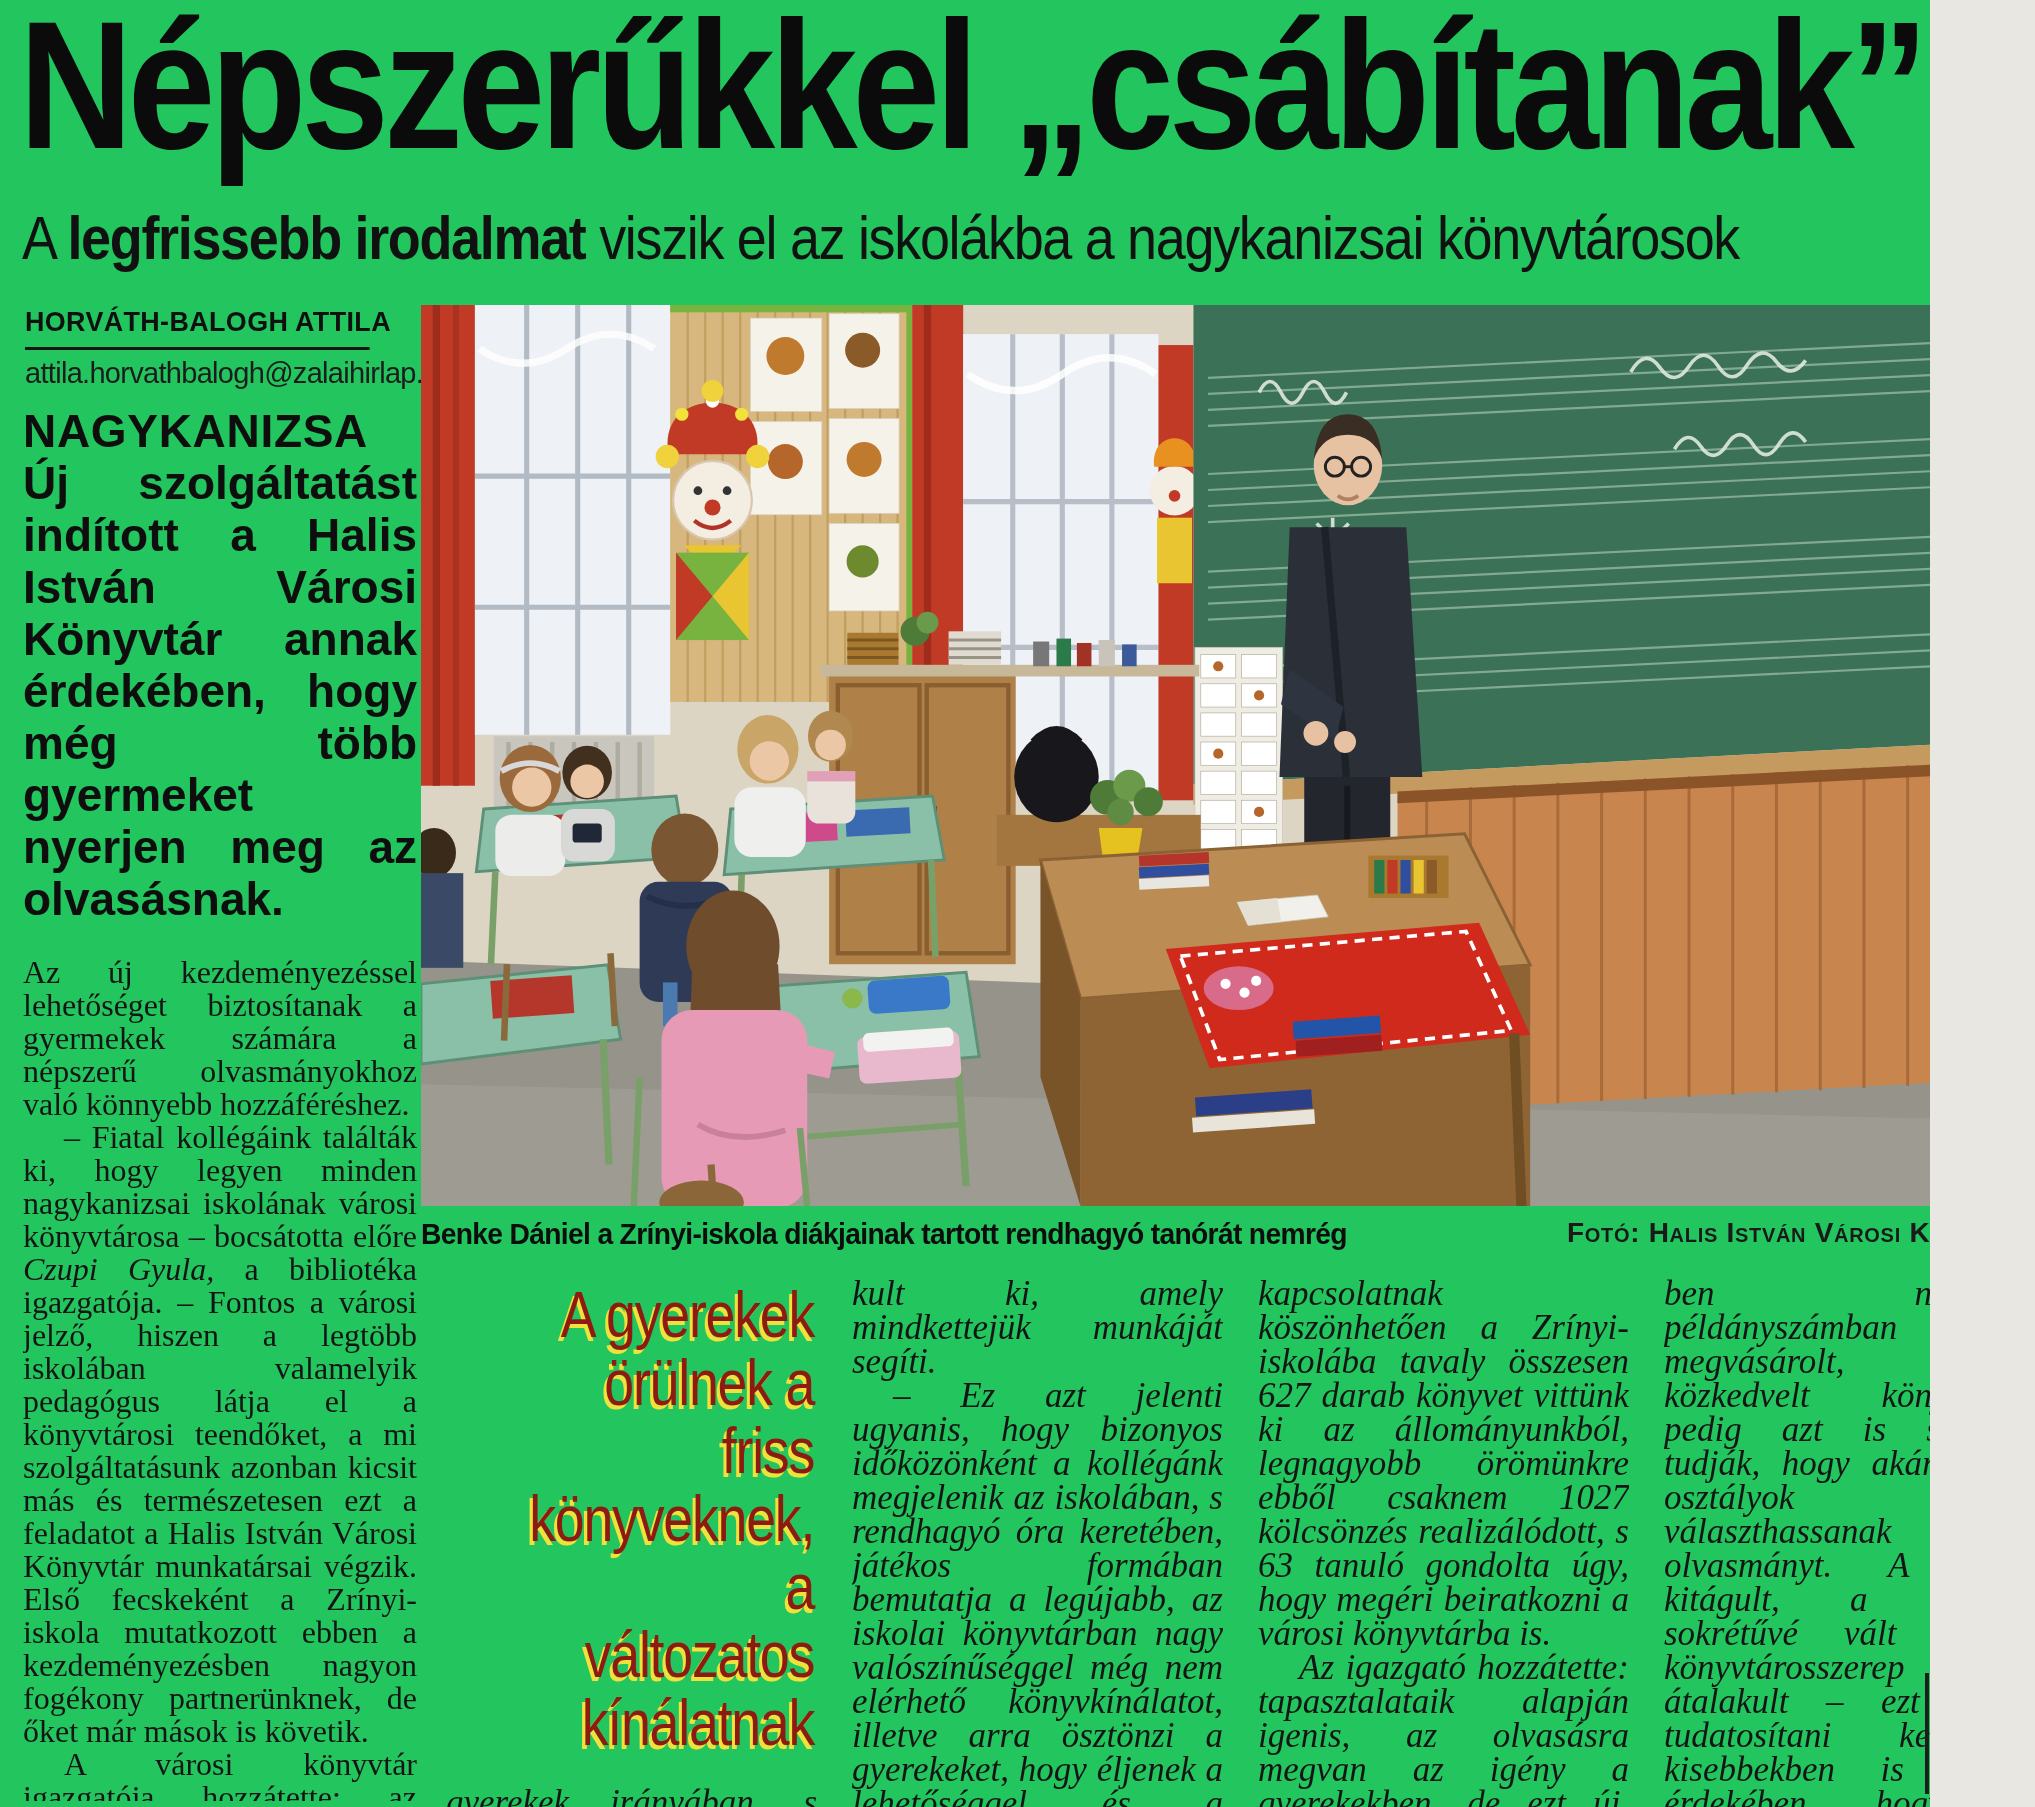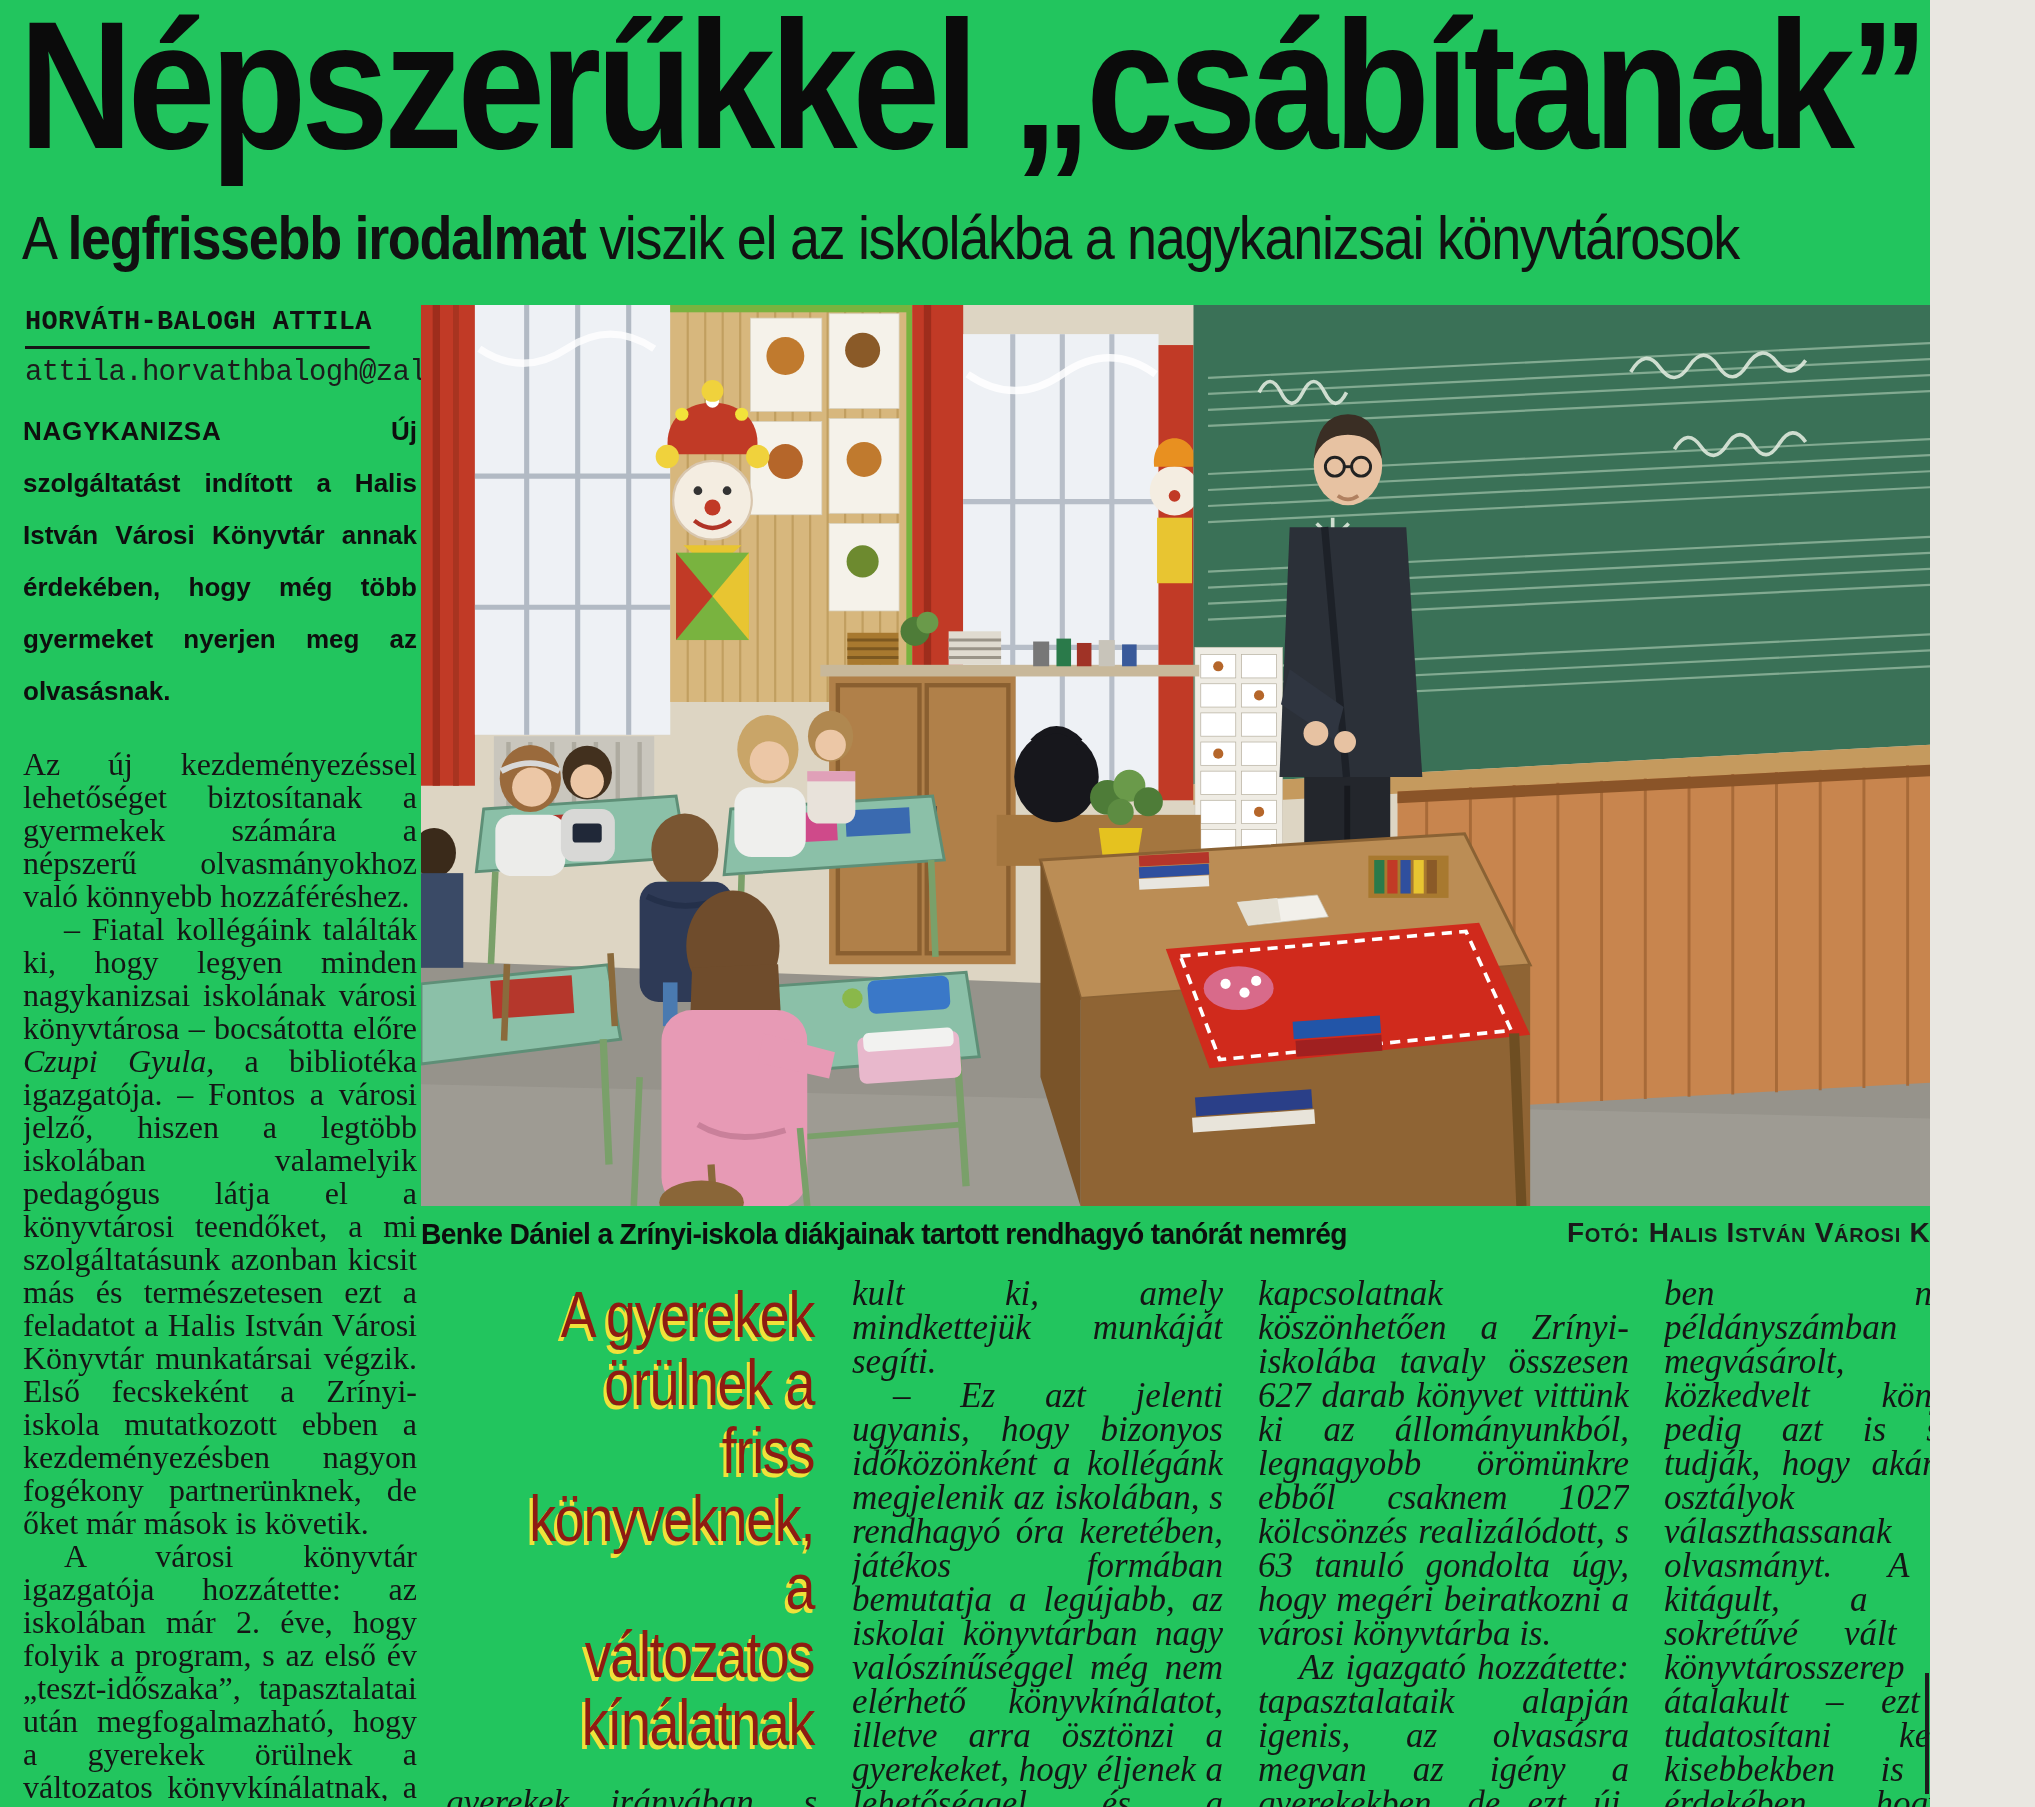--- a/index.html
+++ b/index.html
@@ -16,35 +16,35 @@
     white-space:nowrap;transform:scaleX(.87);transform-origin:left top;
   }
   .subhead{
     position:absolute;left:22px;top:198px;width:2011px;height:87px;
     font-family:"Liberation Sans",sans-serif;font-weight:400;
     font-size:61px;line-height:80px;letter-spacing:-1.5px;color:#111;
     white-space:nowrap;transform:scaleX(.885);transform-origin:left top;
   }
   .subhead b{font-weight:700;}
   
-  .byline{position:absolute;left:25px;top:306px;width:379px;font-family:Liberation Mono, monospace;}
+  .byline{position:absolute;left:25px;top:306px;width:379px;font-family:Liberation Sans, sans-serif;}
   .byline .author{
     font-size:28px;font-weight:800;letter-spacing:0.4px;color:#101010;
     padding-bottom:8.7px;border-bottom:3.6px solid #161616;width:359px;
     transform:scaleX(.96);transform-origin:left top;white-space:nowrap;
   }
   .byline .email{font-size:29px;font-weight:400;color:#1c1c1c;margin-top:7.3px;letter-spacing:-0.7px;}
   
   .col1{
     position:absolute;left:23px;top:405px;width:394px;height:1396px;
     overflow:hidden;text-align:justify;
   }
   .lead{
     font-family:"Liberation Sans",sans-serif;font-weight:700;
-    font-size:26px;line-height:52px;color:#0e0e0e;margin:0 0 31px 0;
+    font-size:46px;line-height:52px;color:#0e0e0e;margin:0 0 31px 0;
   }
   .lead .loc{font-weight:900;letter-spacing:0.7px;}
   p.b{font-size:32px;line-height:33px;margin:0;color:#151515;}
   .cols p.b{font-size:35px;line-height:34px;font-style:italic;}
   .ind{text-indent:41px;}
   p.b i{font-style:italic;}
   
   .photo{position:absolute;left:421px;top:305px;width:1612px;height:901px;background:#cfc8b8;}
   .photo svg{display:block;width:100%;height:100%;}
   .caption-row{

